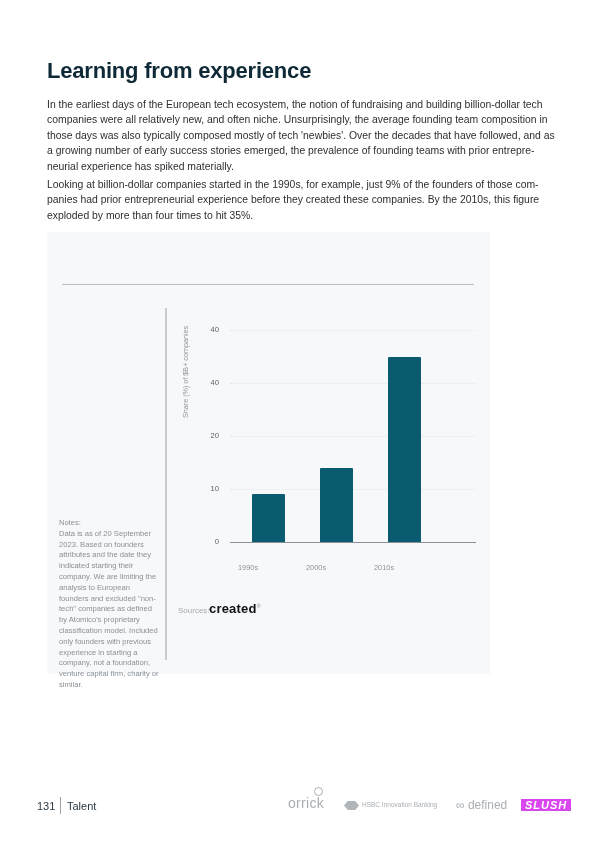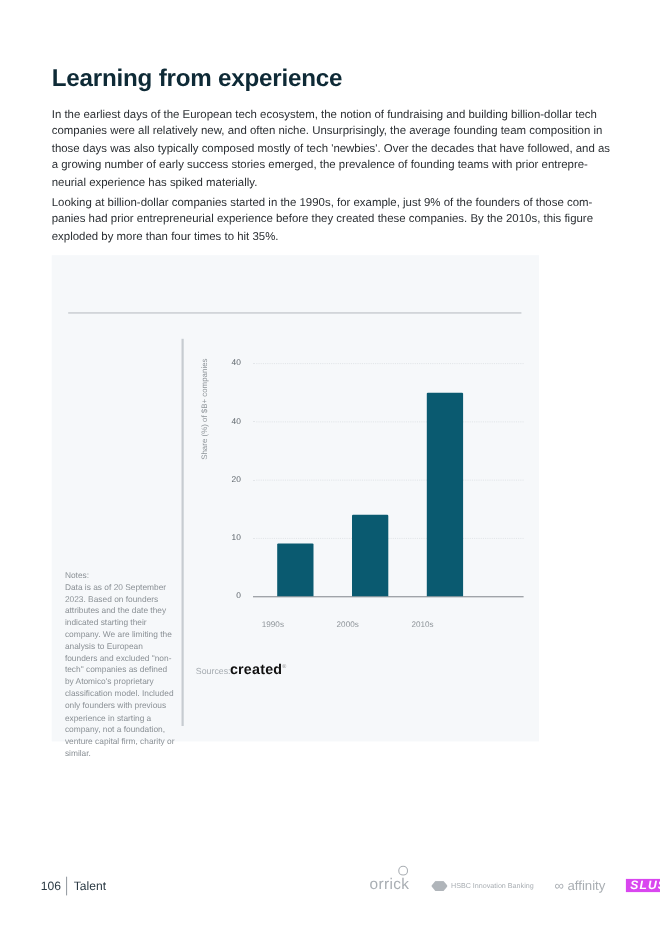--- a/index.html
+++ b/index.html
@@ -20,21 +20,21 @@
   .plot { position:absolute; left:0; top:0; width:443px; height:442px; }
   .ylabel { position:absolute; left:134px; top:186px; transform:rotate(-90deg); transform-origin:left top; font-size:7.2px; color:#8f959a; white-space:nowrap; }
   .ytick { position:absolute; font-size:7.6px; color:#5a6268; width:20px; text-align:right; }
   .grid { position:absolute; left:183px; width:246px; height:0; border-top:1px dotted #e3e6e9; }
   .axis { position:absolute; left:183px; top:310px; width:246px; height:1px; background:#8a9096; }
   .bar { position:absolute; background:#0a5a70; width:33px; border-radius:1px 1px 0 0; }
   .xtick { position:absolute; top:311px; font-size:7.4px; color:#8f959a; width:60px; text-align:left;margin-top:20px; }
   .footer-page { position:absolute; left:37px; top:800px; font-size:11px; color:#2b3a44; }
   .footer-sep { position:absolute; left:60px; top:797px; width:1px; height:17px; background:#9aa0a6; }
   .footer-section { position:absolute; left:67px; top:800px; font-size:11px; color:#2b3a44; }
-  .logo { position:absolute; color:#a9aeb3;margin-left:48px; }
+  .logo { position:absolute; color:#a9aeb3; }
   .logo-orrick { left:288px; top:795px; font-size:14px; letter-spacing:0.3px; }
   .logo-orrick .o { position:absolute; left:26px; top:-8px; width:7px; height:7px; border:1.3px solid #a9aeb3; border-radius:50%; }
   .logo-hsbc { left:344px; top:801px; font-size:6.5px; white-space:nowrap; }
   .logo-hsbc .hex { display:inline-block; width:15px; height:9px; background:#b0b5ba; clip-path:polygon(0 50%,25% 0,75% 0,100% 50%,75% 100%,25% 100%); vertical-align:middle; margin-right:3px; }
   .logo-affinity { left:456px; top:798px; font-size:12px; }
   .logo-slush { left:521px; top:799px; font-size:11px; font-weight:bold; font-style:italic; color:#fff; background:#d946ef; padding:0 4px; letter-spacing:1px; }
 </style>
 </head>
 <body>
 
@@ -65,20 +65,20 @@
       <div class="bar" style="left: 273px; top: 235.8px; height: 74.2px; background: rgb(10, 90, 112);"></div>
       <div class="xtick" style="left: 259px;">2000s</div>
       <div class="bar" style="left: 341px; top: 124.5px; height: 185.5px; background: rgb(10, 90, 112);"></div>
       <div class="xtick" style="left: 327px;">2010s</div>
     </div>
 
   <span class="sources">Sources:</span>
   <span class="atomico"><span>created</span><sup>®</sup></span>
 </div>
 
-<div class="footer-page">106</div>
+<div class="footer-page">131</div>
 <div class="footer-sep"></div>
 <div class="footer-section">Talent</div>
 
 <div class="logo logo-orrick"><span class="o"></span><span>orrick</span></div>
 <div class="logo logo-hsbc"><span class="hex"></span><span>HSBC Innovation Banking</span></div>
-<div class="logo logo-affinity">∞ <span>affinity</span></div>
+<div class="logo logo-affinity">∞ <span>defined</span></div>
 <div class="logo logo-slush">SLUSH</div>
 
 </body></html>

